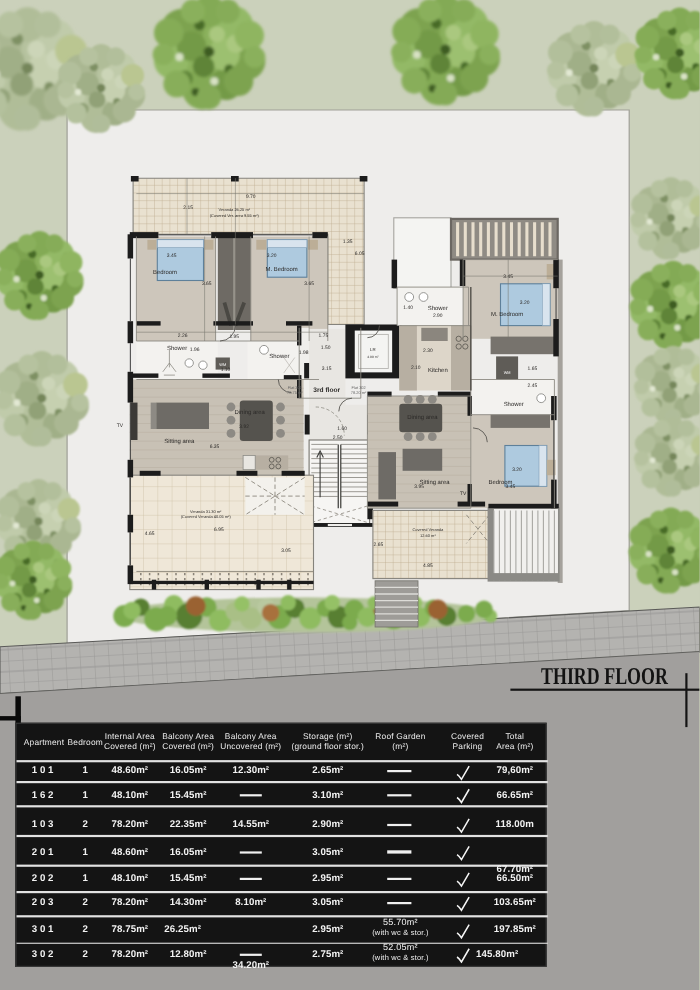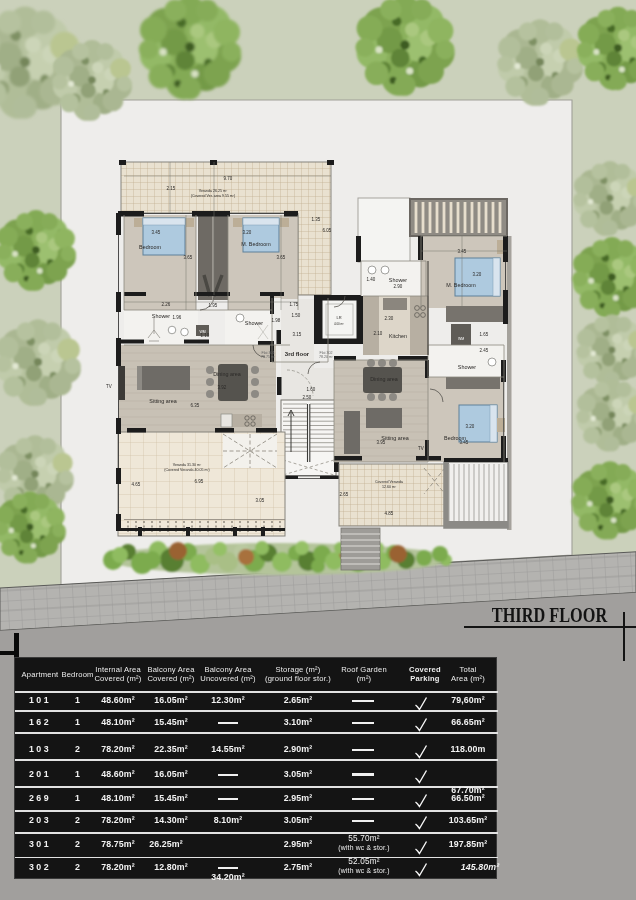--- a/index.html
+++ b/index.html
@@ -486,21 +486,21 @@
 <div id="leftbar"></div>
 <div style="position:absolute;left:0;top:651px;width:19px;height:4px;background:#0a0a0a;"></div>
 <div id="tblwrap">
 <div class="cell hd" style="left:-20px;top:11.5px;width:90px;">Apartment</div>
 <div class="cell hd" style="left:17.5px;top:11.5px;width:90px;">Bedroom</div>
 <div class="cell hd" style="left:58px;top:6.5px;width:90px;">Internal Area<br>Covered (m²)</div>
 <div class="cell hd" style="left:111px;top:6.5px;width:90px;">Balcony Area<br>Covered (m²)</div>
 <div class="cell hd" style="left:168px;top:6.5px;width:90px;">Balcony Area<br>Uncovered (m²)</div>
 <div class="cell hd" style="left:238px;top:6.5px;width:90px;">Storage (m²)<br>(ground floor stor.)</div>
 <div class="cell hd" style="left:304px;top:6.5px;width:90px;">Roof Garden<br>(m²)</div>
-<div class="cell hd" style="left:365px;top:6.5px;width:90px;font-weight:bold;">Covered<br>Parking</div>
+<div class="cell hd" style="left:365px;top:6.5px;width:90px;">Covered<br>Parking</div>
 <div class="cell hd" style="left:408px;top:6.5px;width:90px;">Total<br>Area (m²)</div>
 <div class="hrow" style="top:33px;"></div>
 <div class="hrow" style="top:52px;"></div>
 <div class="hrow" style="top:74px;"></div>
 <div class="hrow" style="top:101px;"></div>
 <div class="hrow" style="top:128px;"></div>
 <div class="hrow" style="top:152px;"></div>
 <div class="hrow" style="top:174px;"></div>
 <div class="hrow" style="top:198.5px;"></div>
 <div class="cell dt" style="left:-20px;top:37.4px;width:90px;"><span style="letter-spacing:2.5px">101</span></div>
@@ -540,21 +540,21 @@
 <div class="cell dt" style="left:17.5px;top:110.6px;width:90px;">1</div>
 <div class="cell dt" style="left:58px;top:110.6px;width:90px;">48.60m²</div>
 <div class="cell dt" style="left:111px;top:110.6px;width:90px;">16.05m²</div>
 <div style="position:absolute;left:203px;top:115.6px;width:20px;height:2px;background:#f0f0f0;"></div>
 <div class="cell dt" style="left:238px;top:110.6px;width:90px;">3.05m²</div>
 <div style="position:absolute;left:337px;top:115.4px;width:22px;height:2.2px;background:#f0f0f0;"></div>
 <div class="cell" style="left:361px;top:108.6px;width:90px;"><svg width="14" height="15" viewBox="0 0 14 15" style="vertical-align:middle">
         <path d="M1.5,9 C3,10 4.5,12 5.5,13.5 L12.5,1.5" stroke="#f5f5f5" stroke-width="1.4" fill="none"></path>
       </svg></div>
 <div class="cell dt" style="left:408px;top:110.6px;width:90px;margin-top:16px;">67.70m²</div>
-<div class="cell dt" style="left:-20px;top:135.0px;width:90px;"><span style="letter-spacing:2.5px">269</span></div>
+<div class="cell dt" style="left:-20px;top:135.0px;width:90px;"><span style="letter-spacing:2.5px">202</span></div>
 <div class="cell dt" style="left:17.5px;top:135.0px;width:90px;">1</div>
 <div class="cell dt" style="left:58px;top:135.0px;width:90px;">48.10m²</div>
 <div class="cell dt" style="left:111px;top:135.0px;width:90px;">15.45m²</div>
 <div style="position:absolute;left:203px;top:140.0px;width:20px;height:2px;background:#f0f0f0;"></div>
 <div class="cell dt" style="left:238px;top:135.0px;width:90px;">2.95m²</div>
 <div style="position:absolute;left:337px;top:139.8px;width:22px;height:2.2px;background:#f0f0f0;"></div>
 <div class="cell" style="left:361px;top:133.0px;width:90px;"><svg width="14" height="15" viewBox="0 0 14 15" style="vertical-align:middle">
         <path d="M1.5,9 C3,10 4.5,12 5.5,13.5 L12.5,1.5" stroke="#f5f5f5" stroke-width="1.4" fill="none"></path>
       </svg></div>
 <div class="cell dt" style="left:408px;top:135.0px;width:90px;">66.50m²</div>
@@ -583,14 +583,14 @@
 <div class="cell dt" style="left:-20px;top:203.7px;width:90px;"><span style="letter-spacing:2.5px">302</span></div>
 <div class="cell dt" style="left:17.5px;top:203.7px;width:90px;">2</div>
 <div class="cell dt" style="left:58px;top:203.7px;width:90px;">78.20m²</div>
 <div class="cell dt" style="left:111px;top:203.7px;width:90px;">12.80m²</div>
 <div style="position:absolute;left:203px;top:208.7px;width:20px;height:2px;background:#f0f0f0;"></div>
 <div class="cell dt" style="left:238px;top:203.7px;width:90px;">2.75m²</div>
 <div class="cell" style="left:304px;top:198.7px;width:90px;font-size:8.2px;">52.05m²<br><span style="font-size:6.8px">(with wc &amp; stor.)</span></div>
 <div class="cell" style="left:361px;top:201.7px;width:90px;"><svg width="14" height="15" viewBox="0 0 14 15" style="vertical-align:middle">
         <path d="M1.5,9 C3,10 4.5,12 5.5,13.5 L12.5,1.5" stroke="#f5f5f5" stroke-width="1.4" fill="none"></path>
       </svg></div>
-<div class="cell dt" style="left:420px;top:203.7px;width:90px;font-style:italic;">145.80m²</div>
+<div class="cell dt" style="left:392px;top:203.7px;width:90px;">145.80m²</div>
 </div>
 
 </body></html>

